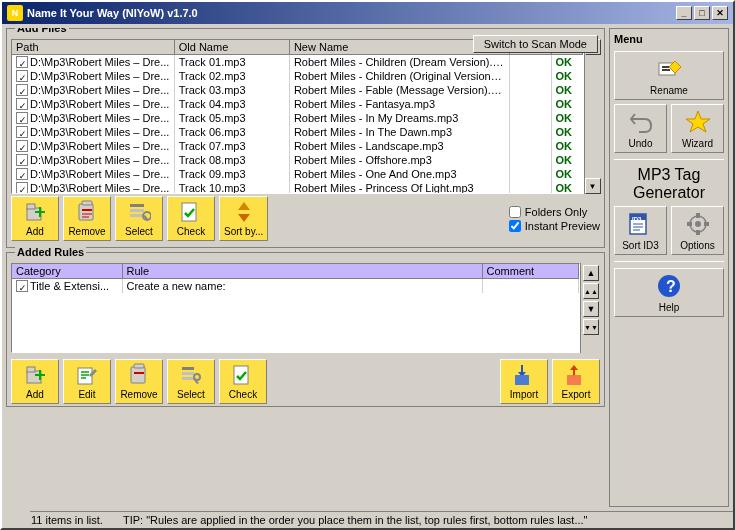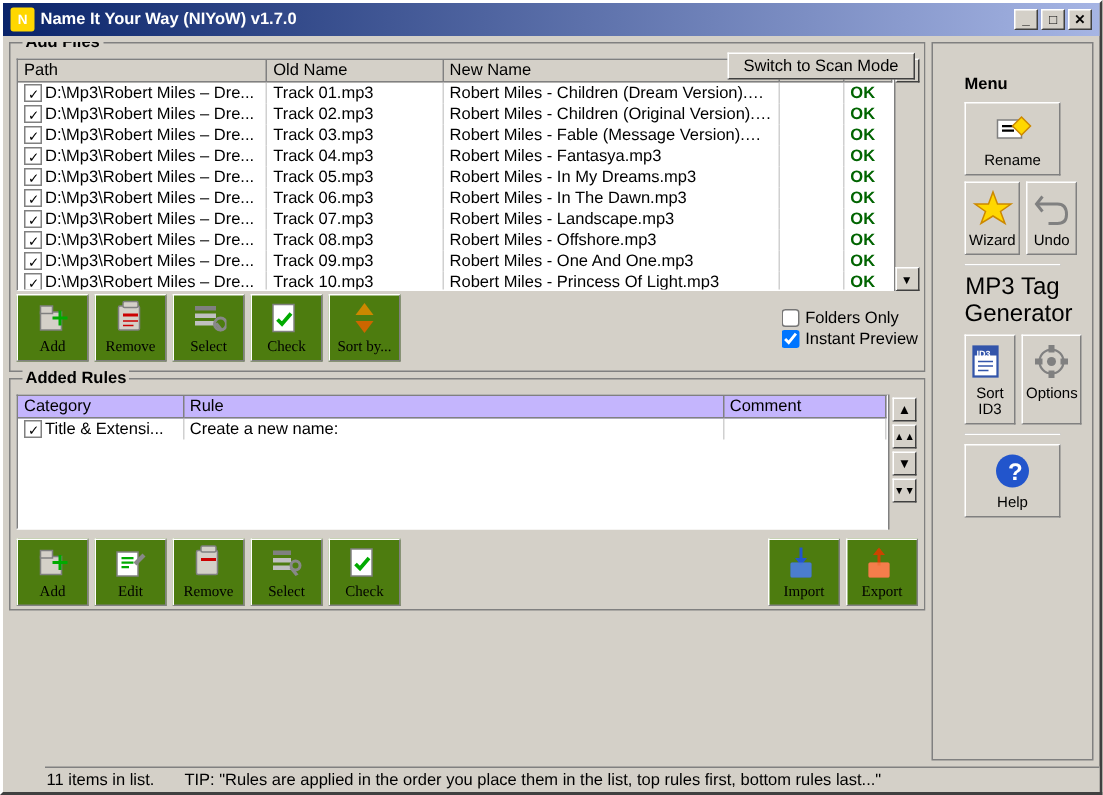--- a/index.html
+++ b/index.html
@@ -216,29 +216,28 @@
       display: flex;
       flex-direction: column;
       gap: 2px;
     }
     .tool-btn {
       display: flex;
       flex-direction: column;
       align-items: center;
       gap: 2px;
       padding: 3px 4px;
-      background: #4d7c0f;
+      background: #fde047;
       border: 1px solid;
       border-top-color: #fff;
       border-left-color: #fff;
       border-right-color: #808080;
       border-bottom-color: #808080;
       cursor: pointer;
       min-width: 48px;
-      font-family: Liberation Serif, serif;
     }
     .tool-icon {
       width: 24px;
       height: 24px;
       display: flex;
       align-items: center;
       justify-content: center;
     }
     .tool-label {
       font-size: 10px;
@@ -248,24 +247,24 @@
       align-items: center;
       gap: 4px;
       font-size: 11px;
     }
     .cb-input {
       width: 12px;
       height: 12px;
     }
     
     .menu-panel {
-      width: 108px;
+      width: 120px;
       border: 1px solid #808080;
       background: #d4d0c8;
-      padding: 21px;
+      padding: 4px;
       display: flex;
       flex-direction: column;
       gap: 4px;
     }
     .menu-label {
       font-weight: bold;
       font-size: 11px;
       margin-bottom: 2px;
     }
     .menu-btn {
@@ -743,33 +742,33 @@
             <polygon points="20,6 26,12 20,18 14,12" fill="#ffd700" stroke="#cc8800" stroke-width="1"></polygon>
           </svg>
         </div>
         <span class="tool-label">Rename</span>
       </button>
 
       <div class="menu-row">
         <button class="menu-btn-half">
           <div class="menu-icon">
             <svg width="28" height="28" viewBox="0 0 28 28">
-              <polygon points="14,3 17,11 26,11 19,16 22,24 14,19 6,24 9,16 2,11 11,11" fill="#ffd700" stroke="#cc8800" stroke-width="1"></polygon>
+              <path d="M8,6 L4,11 L8,16" fill="none" stroke="#808080" stroke-width="2"></path>
+              <path d="M4,11 Q14,11 18,11 Q24,11 24,18 Q24,24 18,24 L12,24" fill="none" stroke="#808080" stroke-width="2"></path>
             </svg>
           </div>
-          <span class="tool-label">Wizard</span>
+          <span class="tool-label">Undo</span>
         </button>
         <button class="menu-btn-half">
           <div class="menu-icon">
             <svg width="28" height="28" viewBox="0 0 28 28">
-              <path d="M8,6 L4,11 L8,16" fill="none" stroke="#808080" stroke-width="2"></path>
-              <path d="M4,11 Q14,11 18,11 Q24,11 24,18 Q24,24 18,24 L12,24" fill="none" stroke="#808080" stroke-width="2"></path>
+              <polygon points="14,3 17,11 26,11 19,16 22,24 14,19 6,24 9,16 2,11 11,11" fill="#ffd700" stroke="#cc8800" stroke-width="1"></polygon>
             </svg>
           </div>
-          <span class="tool-label">Undo</span>
+          <span class="tool-label">Wizard</span>
         </button>
       </div>
 
       <div class="menu-divider"></div>
 
       <div class="mp3-tag-label">MP3 Tag Generator</div>
 
       <div class="menu-row">
         <button class="menu-btn-half">
           <div class="menu-icon">

